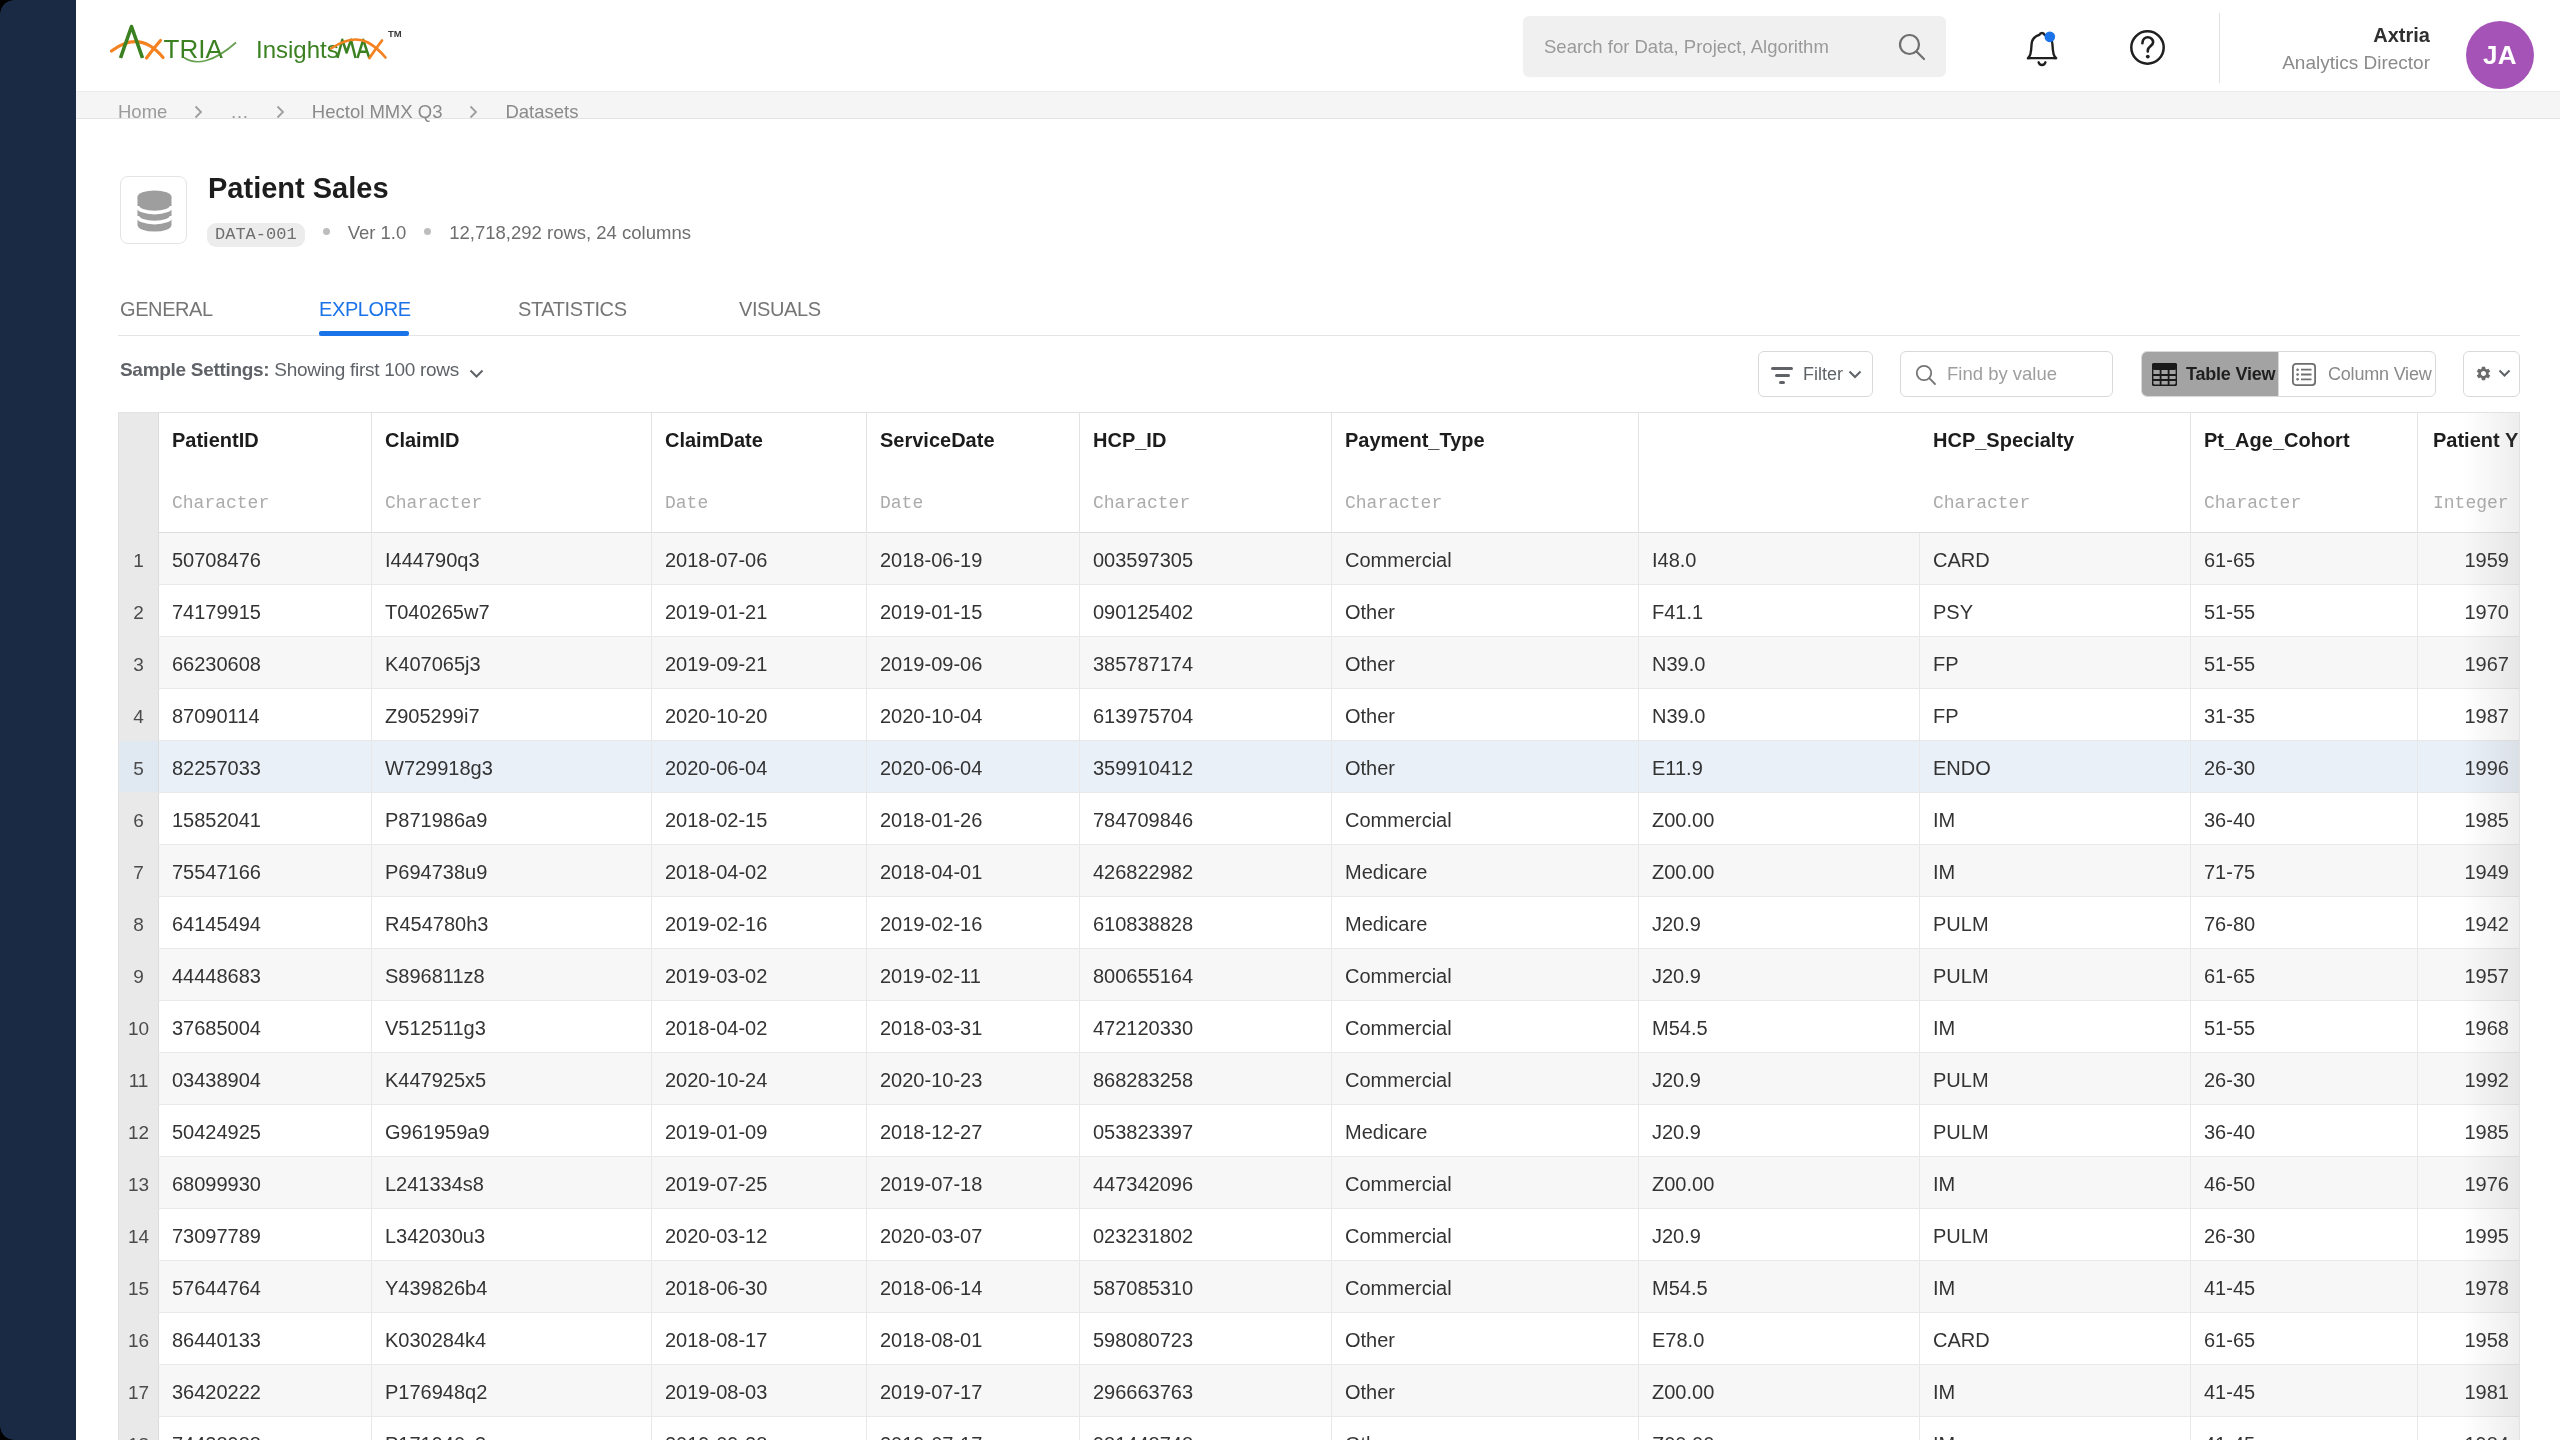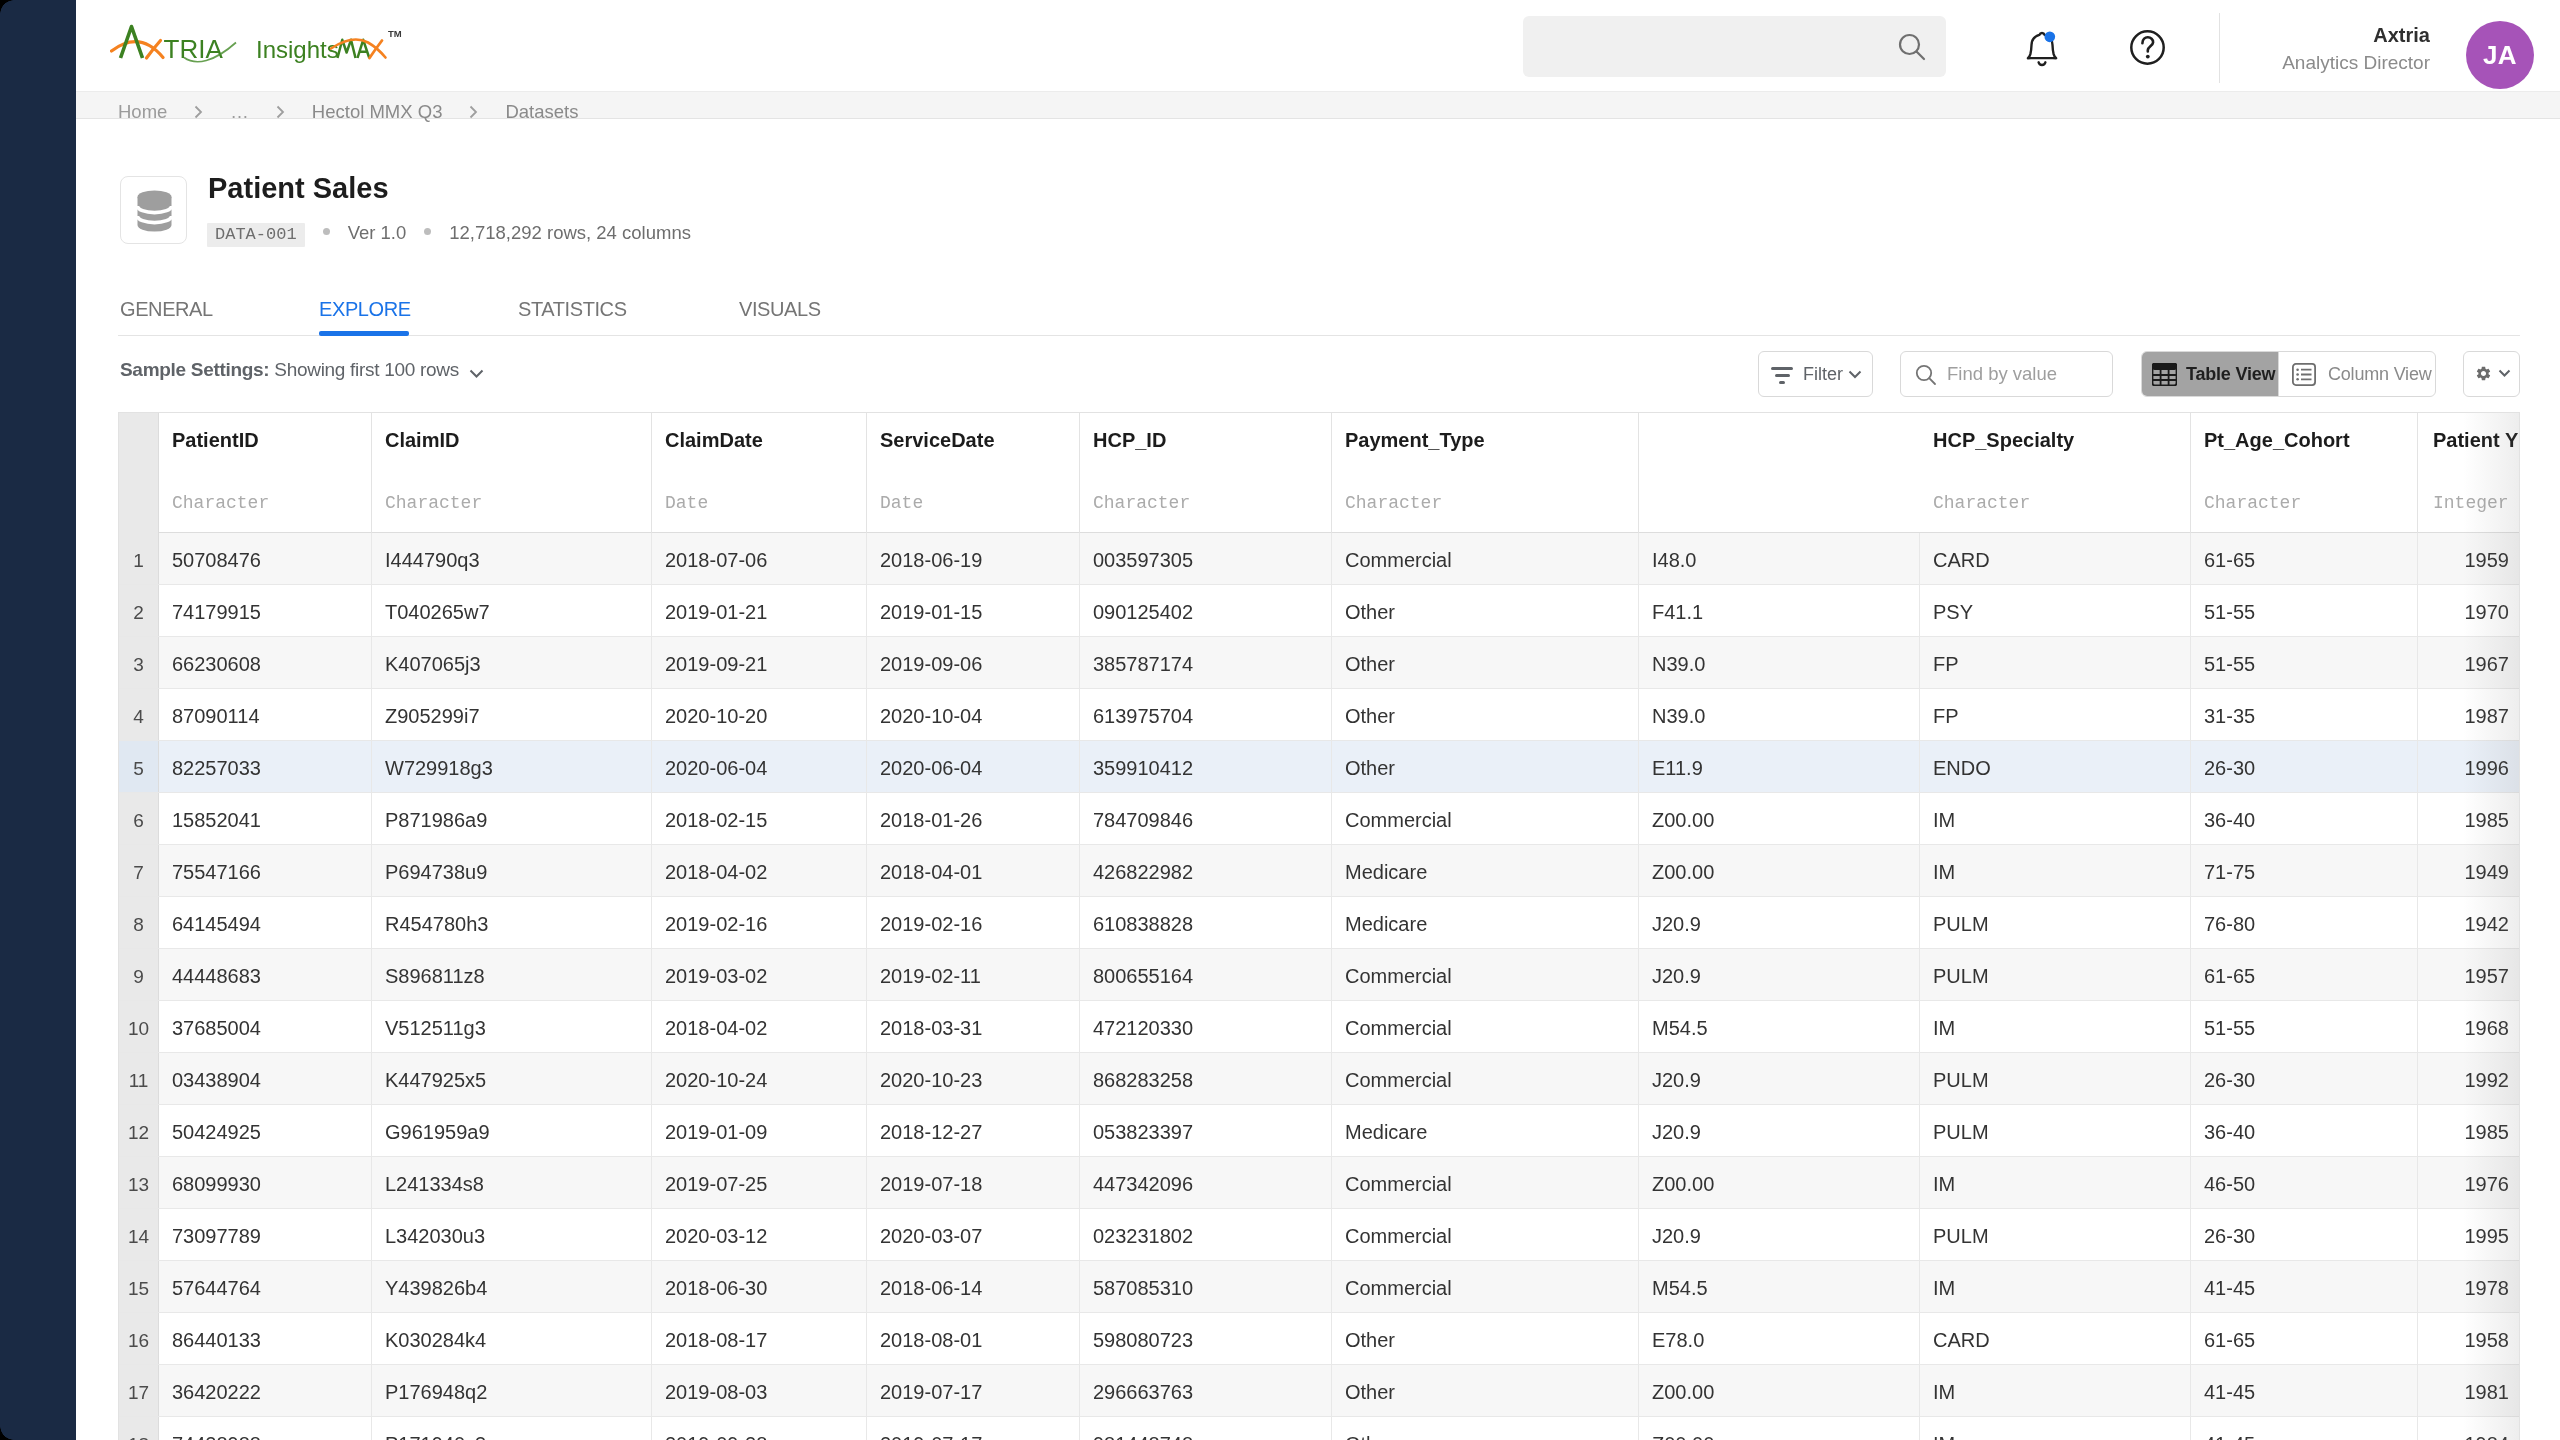--- a/index.html
+++ b/index.html
@@ -23,21 +23,21 @@
 
 .crumbs { position:absolute; left:76px; top:91px; right:0; height:28px; background:#f5f5f5; border-top:1px solid #ececec; border-bottom:1px solid #e4e4e4; font-size:18.5px; color:#9b9b9b; }
 .crumbs .inner { position:absolute; left:42px; top:0; height:39px; line-height:39px; white-space:nowrap; }
 .crumbs svg.sep { vertical-align:-1px; margin:0 27px; }
 .crumbs .c2 { color:#8a8a8a; }
 
 .dbox { position:absolute; left:120px; top:176px; width:67px; height:68px; border:1px solid #e4e4e4; border-radius:8px; background:#fff; }
 .dbox svg { position:absolute; left:15px; top:13px; }
 .title { position:absolute; left:208px; top:172px; font-size:29px; font-weight:700; color:#1d1d1d; }
 .meta { position:absolute; left:207px; top:222px; height:26px; }
-.meta .tag { display:inline-block; font-family:"Liberation Mono", monospace; font-size:17px; color:#6e6e6e; background:#ececec; border-radius:1px; padding:2px 8px 3px 8px; }
+.meta .tag { display:inline-block; font-family:"Liberation Mono", monospace; font-size:17px; color:#6e6e6e; background:#ececec; border-radius:9px; padding:2px 8px 3px 8px; }
 .meta .dot { display:inline-block; width:7px; height:7px; border-radius:50%; background:#bdbdbd; vertical-align:4px; margin:0 18px; }
 .meta .mt { font-size:18.5px; color:#6e6e6e; }
 
 .tab { position:absolute; top:298px; font-size:20px; letter-spacing:-0.4px; color:#757575; }
 .tab.active { color:#1a73e8; }
 .tabline { position:absolute; left:118px; top:335px; width:2402px; height:1px; background:#e4e4e4; }
 .tabunder { position:absolute; left:319px; top:331px; width:90px; height:5px; background:#1a73e8; border-radius:2px; }
 
 .sample { position:absolute; left:120px; top:359px; font-size:19px; color:#5f6368; letter-spacing:-0.3px; }
 .sample b { font-weight:700; color:#5f6368; }
@@ -101,20 +101,21 @@
     <path d="M 184 57.5 C 196 66 214 62 236 42.5" fill="none" stroke="#4c8f33" stroke-width="1.7" opacity="0.85"></path>
     <text x="256" y="58" font-size="24" fill="#3c8121">Insights</text>
     <path d="M 337.5 58 L 342.3 39.8 L 346.6 52.5 L 351 39.8 L 355.5 58" fill="none" stroke="#3c8121" stroke-width="2.5" stroke-linejoin="round"></path>
     <path d="M 357.5 58 L 363.2 39.8 L 369.3 58 M 360 51.8 L 366.8 51.8" fill="none" stroke="#3c8121" stroke-width="2.5" stroke-linejoin="round"></path>
     <path d="M 369.5 58 Q 375.5 49 382 40.5" fill="none" stroke="#f58220" stroke-width="2.8" stroke-linecap="round"></path>
     <path d="M 331 48.5 C 344 40 357.5 37 368 42.5 C 375 46.5 380.5 51.5 385.5 57.5" fill="none" stroke="#f58220" stroke-width="2.6" stroke-linecap="round"></path>
     <text x="388" y="37" font-size="9.5" font-weight="bold" fill="#3a3a3a">TM</text>
   </svg>
 </div>
 <div class="searchbox">
+  <div class="ph">Search for Data, Project, Algorithm</div>
   <svg width="30" height="30" viewBox="0 0 30 30">
       <circle cx="12.5" cy="12.5" r="9.5" fill="none" stroke="#6f6f6f" stroke-width="2.2"></circle>
       <line x1="19.5" y1="19.5" x2="27" y2="27" stroke="#6f6f6f" stroke-width="2.2" stroke-linecap="round"></line>
     </svg>
 </div>
 <div class="bell">
   <svg width="40" height="40" viewBox="0 0 20 21">
     <path d="M 10 2.1 C 10.85 2.1 11.15 2.45 11.35 3.05 C 13.9 3.75 15.4 5.8 15.5 8.3 C 15.55 9.6 15.7 11.6 16.1 13.2 C 16.35 14.1 16.9 14.9 17.4 15.35 C 17.15 15.32 16.3 15.3 15.7 15.3 L 4.3 15.3 C 3.7 15.3 2.85 15.32 2.6 15.35 C 3.1 14.9 3.65 14.1 3.9 13.2 C 4.3 11.6 4.45 9.6 4.5 8.3 C 4.6 5.8 6.1 3.75 8.65 3.05 C 8.85 2.45 9.15 2.1 10 2.1 Z" fill="none" stroke="#1f1f1f" stroke-width="1.25" stroke-linejoin="round"></path>
     <path d="M 8.2 17.5 A 1.85 1.85 0 0 0 11.8 17.5" fill="none" stroke="#1f1f1f" stroke-width="1.25" stroke-linecap="round"></path>
     <circle cx="14.1" cy="4.1" r="2.8" fill="#1a73e8"></circle>

